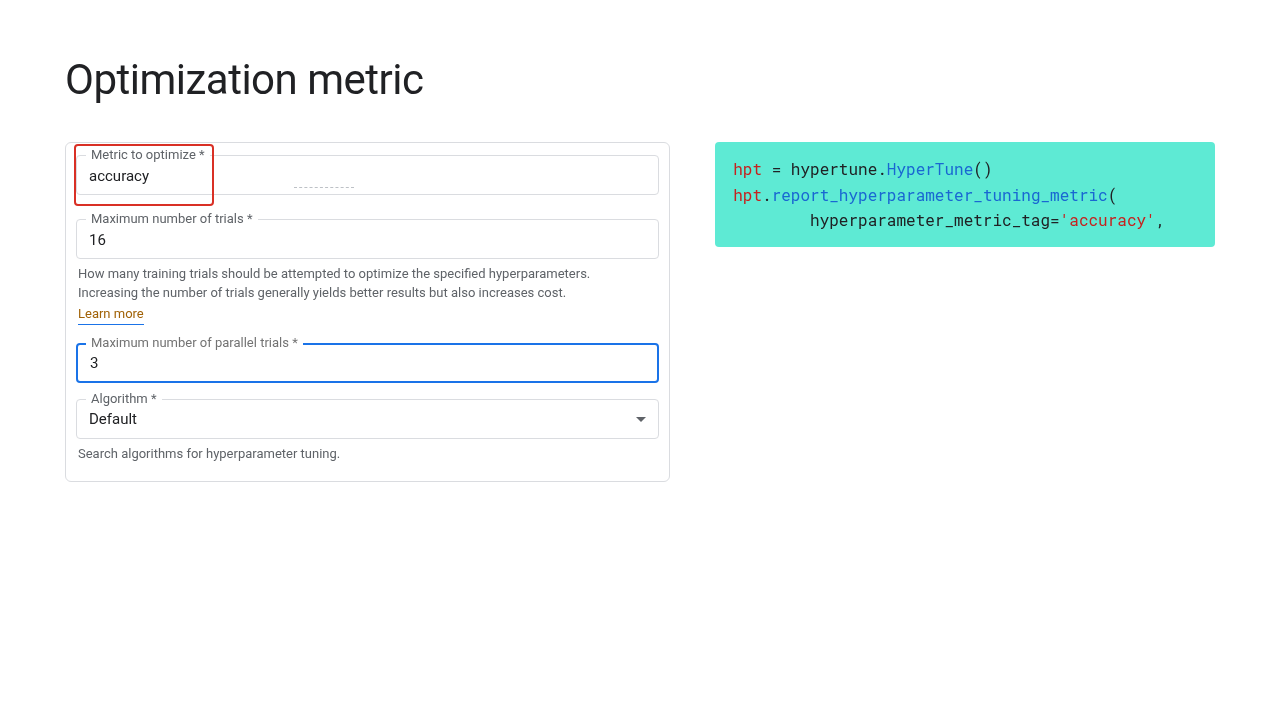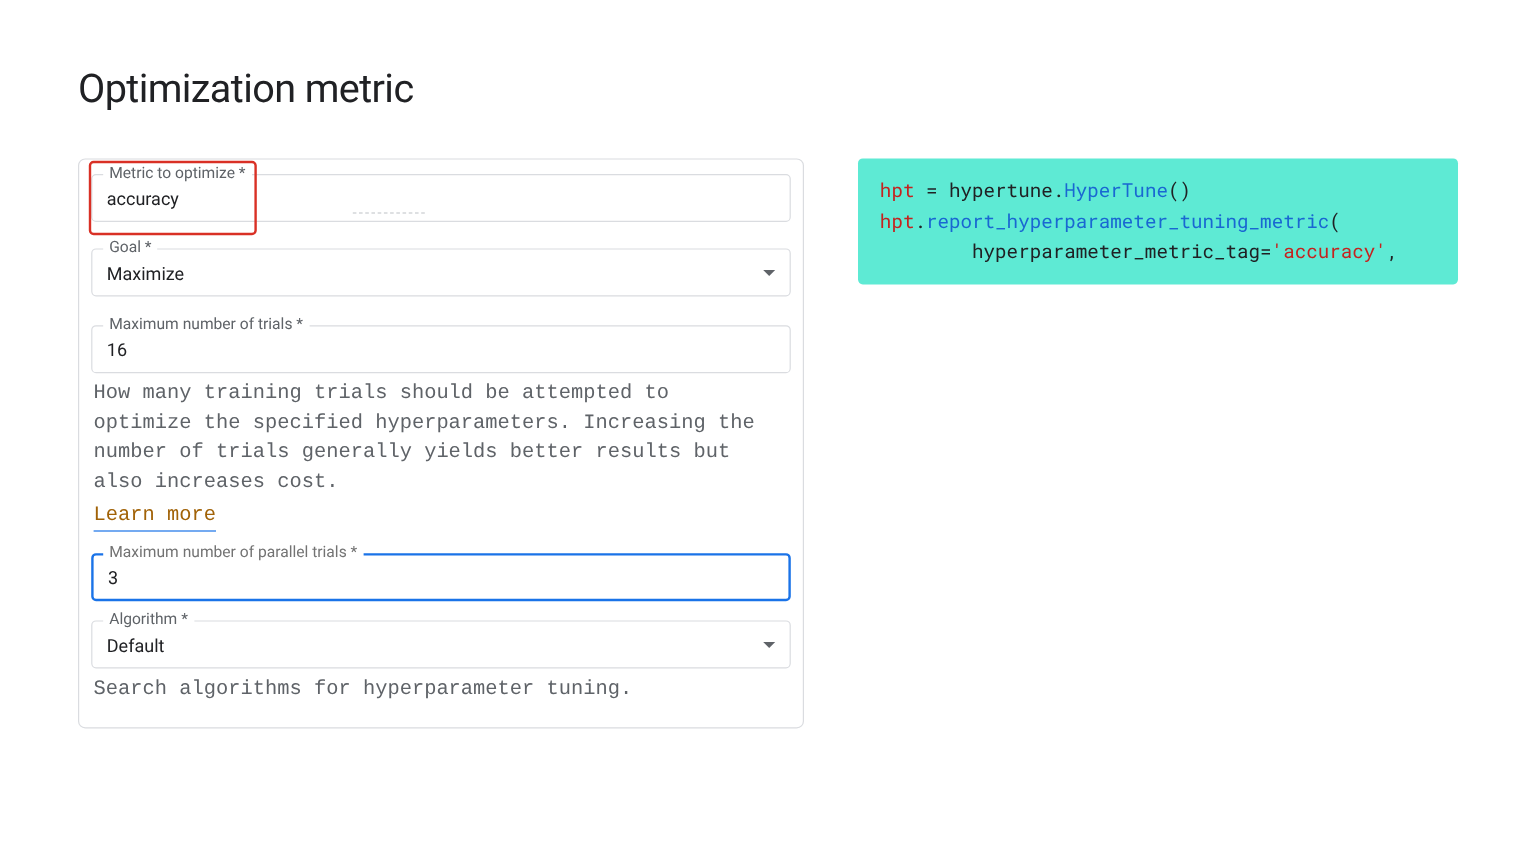--- a/index.html
+++ b/index.html
@@ -7,21 +7,21 @@
     font-family: 'Google Sans', Roboto, Arial, sans-serif;
     background: #fff;
     width: 1280px;
     height: 720px;
     overflow: hidden;
   }
   .container {
     padding: 55px 65px 0 65px;
   }
   .page-title {
-    font-size: 33px;
+    font-size: 42px;
     font-weight: 400;
     color: #202124;
     margin-bottom: 38px;
     letter-spacing: -0.5px;
   }
   .content-row {
     display: flex;
     gap: 45px;
     align-items: flex-start;
   }
@@ -73,25 +73,24 @@
   .focused-box {
     border: 2px solid #1a73e8;
   }
   .select-arrow {
     width: 0; height: 0;
     border-left: 5px solid transparent;
     border-right: 5px solid transparent;
     border-top: 5px solid #5f6368;
   }
   .helper-text {
-    font-size: 17px;
+    font-size: 13px;
     color: #5f6368;
     margin: 6px 12px 14px 2px;
     line-height: 1.45;
-    font-family: Liberation Mono, monospace;
   }
   .learn-more {
     color: #a16207;
     text-decoration: none;
     border-bottom: 1px solid #1a73e8;
     display: inline-block;
     margin-top: 2px;
   }
   .code-panel {
     background: #5eead4;
@@ -119,36 +118,29 @@
 </head>
 <body>
 
 <div class="container">
   <h1 class="page-title">Optimization metric</h1>
 
   <div class="content-row">
 
     <div class="form-panel">
 
-      <div class="field-wrap" style="margin-bottom:22px;">
+      <div class="field-wrap" style="margin-bottom:7px;">
         <div class="metric-highlight-box"></div>
         <div class="connector"></div>
         <div class="float-label">Metric to optimize *</div>
         <div class="input-box">
           <span>accuracy</span>
         </div>
       </div>
 
-      <div class="field-wrap" style="margin-bottom:22px;">
-        <div class="float-label">Goal *</div>
-        <div class="input-box">
-          <span>Maximize</span>
-          <span class="select-arrow"></span>
-        </div>
-      </div>
 
       <div class="field-wrap" style="margin-bottom:4px;margin-top:24px;">
         <div class="float-label">Maximum number of trials *</div>
         <div class="input-box">
           <span>16</span>
         </div>
       </div>
       <div class="helper-text">
         <span>How many training trials should be attempted to optimize the specified hyperparameters. Increasing the number of trials generally yields better results but also increases cost.</span><br>
         <a href="#" class="learn-more">Learn more</a>

